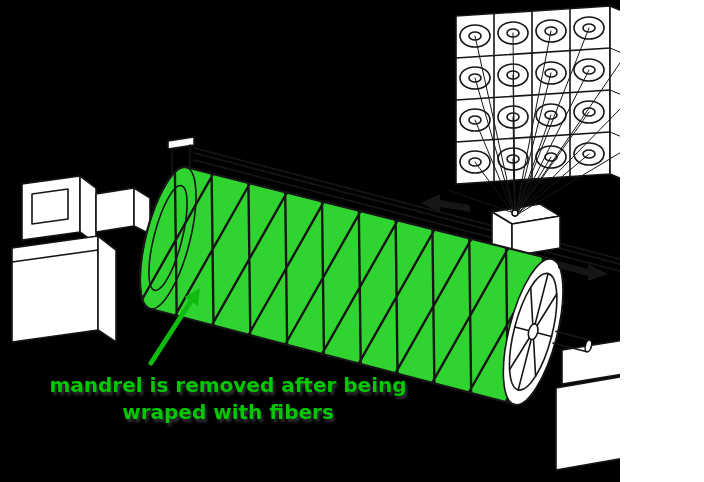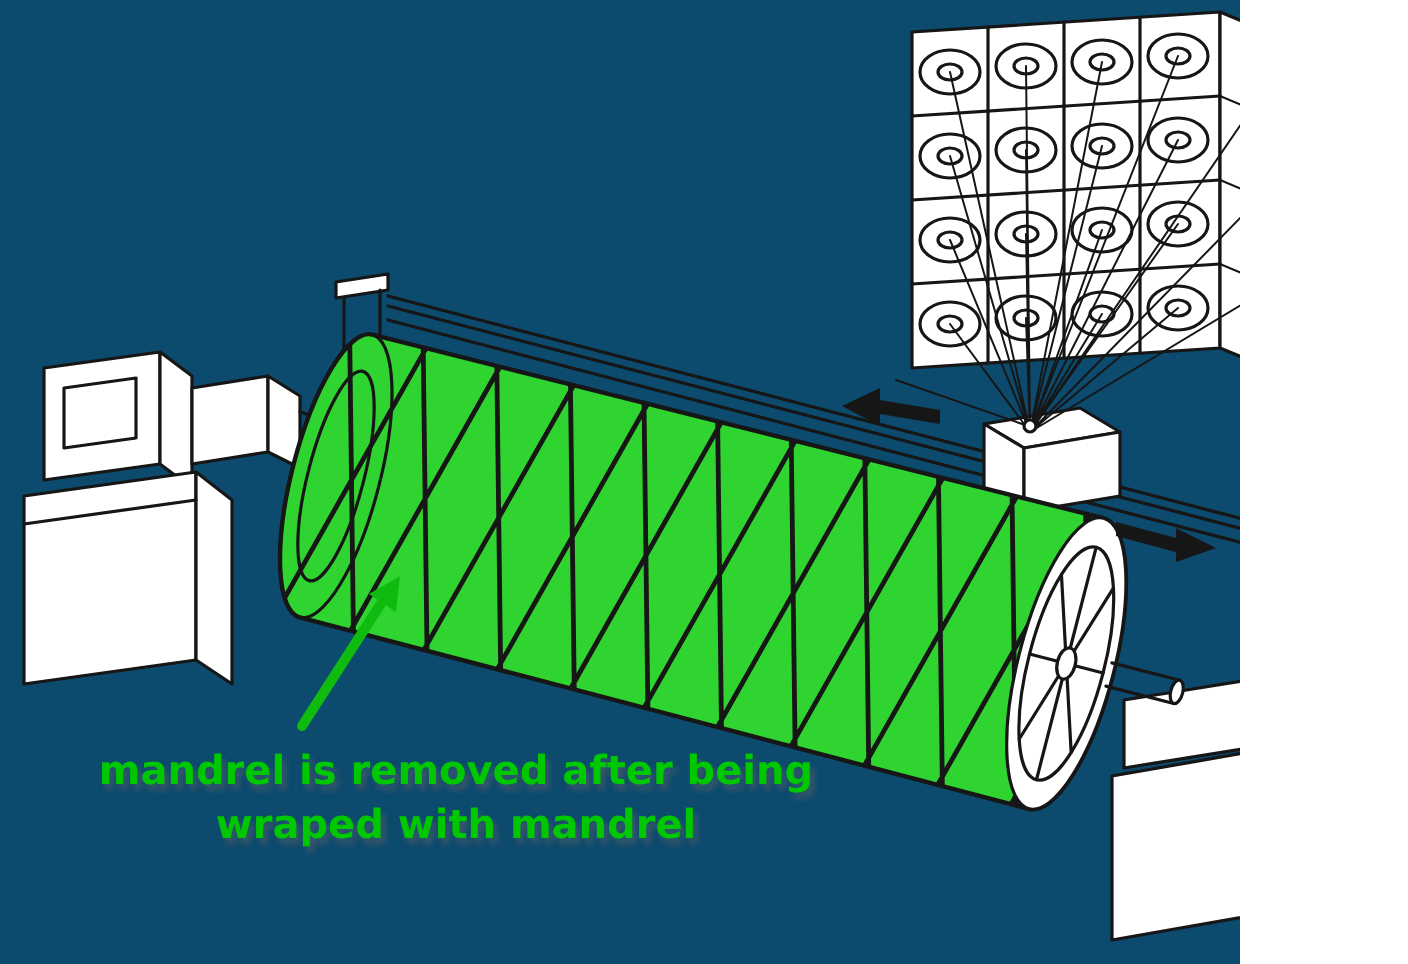--- a/index.html
+++ b/index.html
@@ -1,17 +1,17 @@
 <!DOCTYPE html>
 <html><head>
 <meta charset="utf-8">
 <style>
   html,body { margin:0; padding:0; background:#ffffff; }
   #stage {
-    position:relative; width:620px; height:482px; background:#0c4a6e;
+    position:relative; width:620px; height:482px; background:#000000;
     overflow:hidden; font-family:"DejaVu Sans", sans-serif;
   }
   svg { position:absolute; left:0; top:0; }
   .ln   { fill:none; stroke:#161616; stroke-width:1.6; stroke-linejoin:round; stroke-linecap:round; }
   .thin { fill:none; stroke:#161616; stroke-width:1;   stroke-linejoin:round; stroke-linecap:round; }
   .wfill{ fill:#ffffff; stroke:#161616; stroke-width:1.6; stroke-linejoin:round; }
   .ink  { fill:#161616; stroke:none; }
   .caption {
     position:absolute; left:26px; top:372px; width:404px; text-align:center;
     font-weight:bold; font-size:20px; line-height:27px; color:#00c800;
@@ -119,15 +119,15 @@
   <polygon class="ink" points="608,274 588,264 588,269 558,261 558,268 588,276 588,281"></polygon>
 
   <g>
     <line x1="151" y1="363" x2="191" y2="301" stroke-width="5" stroke-linecap="round" stroke="#10bb10"></line>
     <polygon points="200,288 198,306 184.5,297" fill="#10bb10"></polygon>
   </g>
 </svg>
 
 <div class="caption">
   <div>mandrel is removed after being</div>
-  <div>wraped with mandrel</div>
+  <div>wraped with fibers</div>
 </div>
 </div>
 
 </body></html>

